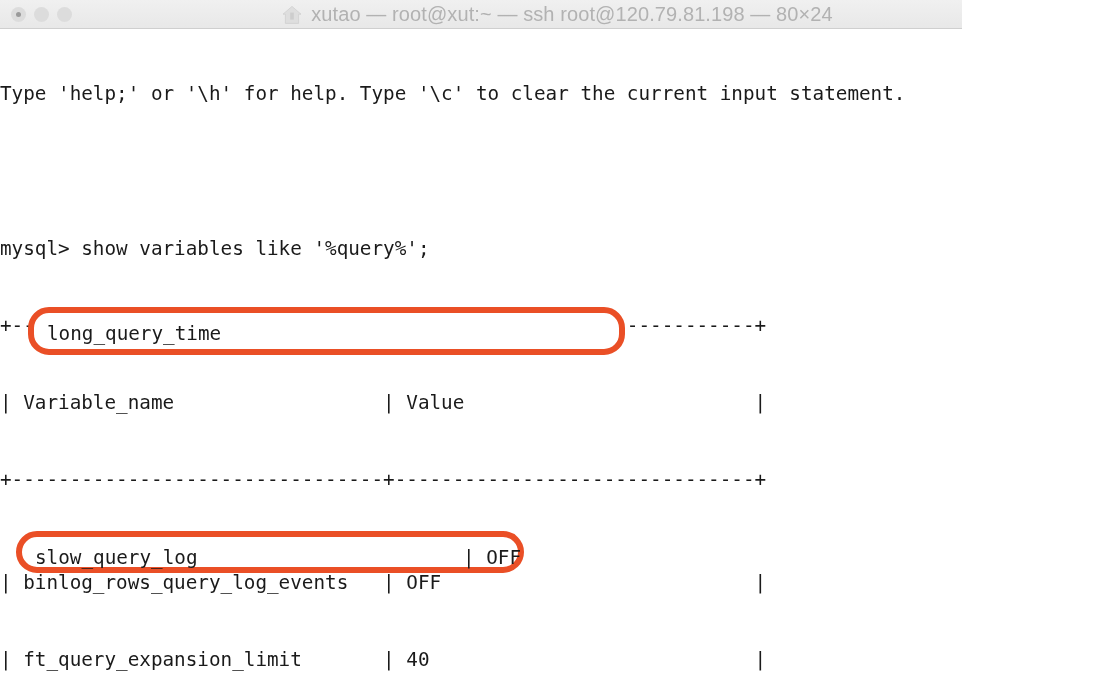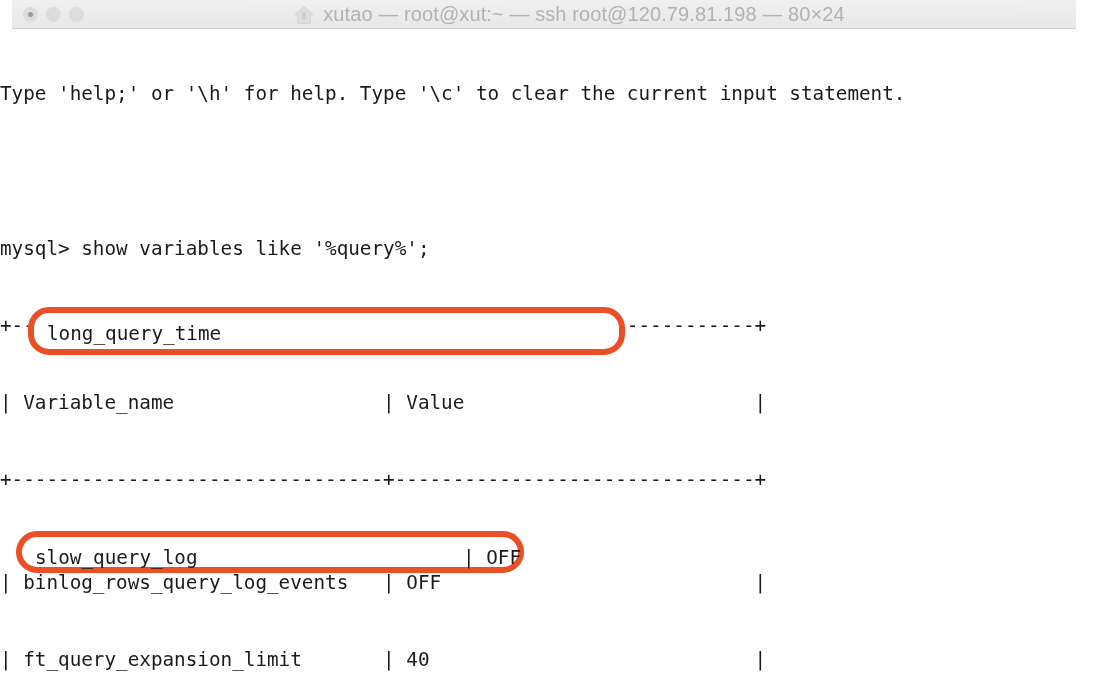--- a/index.html
+++ b/index.html
@@ -11,26 +11,25 @@
     width: 1114px;
     height: 698px;
     overflow: hidden;
     font-family: "DejaVu Sans Mono", monospace;
   }
 
   
   #titlebar {
     position: absolute;
     left: 0; top: 0;
-    width: 1064px;
+    width: 962px;
     height: 29px;
     background: linear-gradient(#f0f0f0, #e8e8e8);
     border-bottom: 1px solid #cfcfcf;
     box-sizing: border-box;
-    margin-left: 12px;
   }
   #traffic-lights {
     position: absolute;
     left: 11px; top: 7px;
     display: flex;
     gap: 8px;
   }
   .light {
     width: 15px; height: 15px;
     border-radius: 50%;

